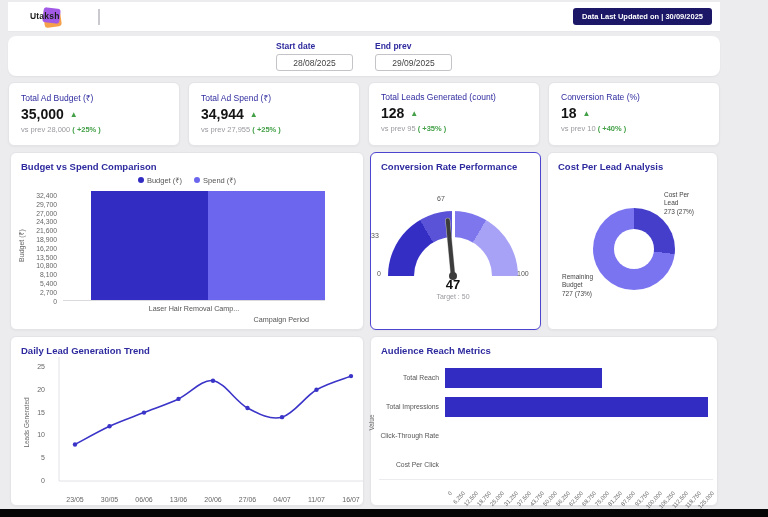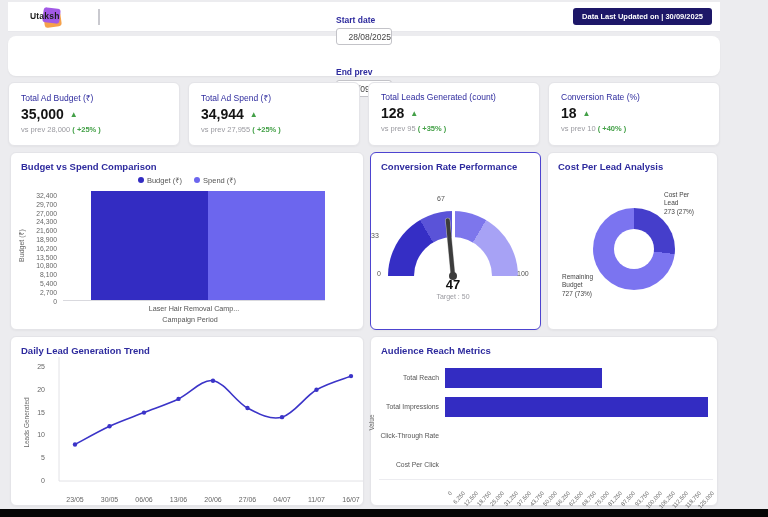--- a/index.html
+++ b/index.html
@@ -15,25 +15,25 @@
   .sq2 { left:15px; top:4px; background:#a259e6; transform:rotate(7deg); }
   .logo-text { position:absolute; left:2px; top:7px; font-size:8.5px; font-weight:bold; color:#1c1c1c; letter-spacing:.2px; }
   .header-divider { width:2px; height:16px; background:#c9c9cf; margin:0 10px 0 18px; }
   .page-title { font-size:12.5px; font-weight:bold; color:#101010; }
   .updated-badge { margin-left:auto; margin-right:8px; background:#1d1768; color:#fff;
                    font-size:7.5px; font-weight:bold; padding:4px 9px; border-radius:3px; }
 
   
   .filter-card { position:absolute; left:8px; top:36px; width:712px; height:40px; background:#fff;
                  border-radius:8px; box-shadow:0 1px 2px rgba(0,0,0,.05);
-                 display:flex; justify-content:center; align-items:center; gap:22px;flex-direction:column; }
+                 display:flex; justify-content:center; align-items:center; gap:22px; }
   .filter-group { display:flex; flex-direction:column; gap:3px; }
   .filter-label { font-size:8.5px; font-weight:bold; color:#2e2b9e; }
-  .date-input { width:56px; height:17px; border:1px solid #c3c3c8; border-radius:3px;
-                font-size:8.5px; color:#444; text-align:right; background:#fff; font-family:inherit; }
+  .date-input { width:77px; height:17px; border:1px solid #c3c3c8; border-radius:3px;
+                font-size:8.5px; color:#444; text-align:center; background:#fff; font-family:inherit; }
 
   
   .kpi-row { position:absolute; left:8px; top:82px; width:712px; height:64px;
              display:grid; grid-template-columns:repeat(4,1fr); gap:8px; }
   .kpi-card { background:#fff; border:1px solid #e4e4e8; border-radius:6px; padding:9px 12px;
               box-shadow:0 1px 2px rgba(0,0,0,.04); }
   .kpi-title { font-size:8.5px; font-weight:normal; color:#2e2b9e; margin-bottom:3px; }
   .kpi-value-row { display:flex; align-items:center; gap:6px; }
   .kpi-value { font-size:14px; font-weight:bold; color:#141414; }
   .kpi-arrow { font-size:8px; color:#43a047; }
@@ -50,21 +50,21 @@
   .legend { position:absolute; left:0; right:0; top:22px; display:flex; justify-content:center; gap:12px; }
   .lg-item { display:flex; align-items:center; gap:3px; font-size:7.5px; color:#555; cursor:pointer; }
   .lg-dot { width:6px; height:6px; border-radius:50%; display:inline-block; }
   .y-axis-label { position:absolute; left:-6px; top:88px; transform:rotate(-90deg); font-size:7px; color:#666; }
   #budget-yticks { position:absolute; left:12px; top:38px; width:34px; height:110px; }
   .ytick { position:absolute; right:0; width:34px; text-align:right; font-size:6.8px; color:#666; }
   #budget-plot { position:absolute; left:52px; top:38px; width:262px; height:110px;
                  border-bottom:1px solid #d9d9de; display:flex; align-items:flex-end; padding-left:28px; }
   .vbar { width:117px; }
   .budget-xtick { position:absolute; left:52px; top:151px; width:262px; text-align:center; font-size:7.2px; color:#555; }
-  .budget-xlabel { position:absolute; left:48px; top:162px; width:262px; text-align:center; font-size:7.2px; color:#555; }
+  .budget-xlabel { position:absolute; left:36px; top:162px; width:262px; text-align:right; font-size:7.2px; color:#555; }
 
   
   #gauge-card { left:370px; top:152px; width:171px; height:178px; border:1.5px solid #4d44d0; }
   .gauge-wrap { position:absolute; inset:0; }
   .gauge-ring-box { position:absolute; left:17px; top:58px; width:130px; height:65px; overflow:hidden; }
   .gauge-ring { position:absolute; left:0; top:0; width:130px; height:130px; border-radius:50%; }
   .gauge-hole { position:absolute; left:26px; top:26px; width:78px; height:78px; border-radius:50%; background:#fff; }
   .gauge-gap { position:absolute; left:63.5px; top:0; width:3px; height:30px; background:#fff; }
   .gauge-needle { position:absolute; left:80px; top:65px; width:4px; height:58px; background:#3c3c3c;
                   border-radius:2px; transform-origin:50% 100%; box-shadow:0 0 0 .5px #bbb; }

